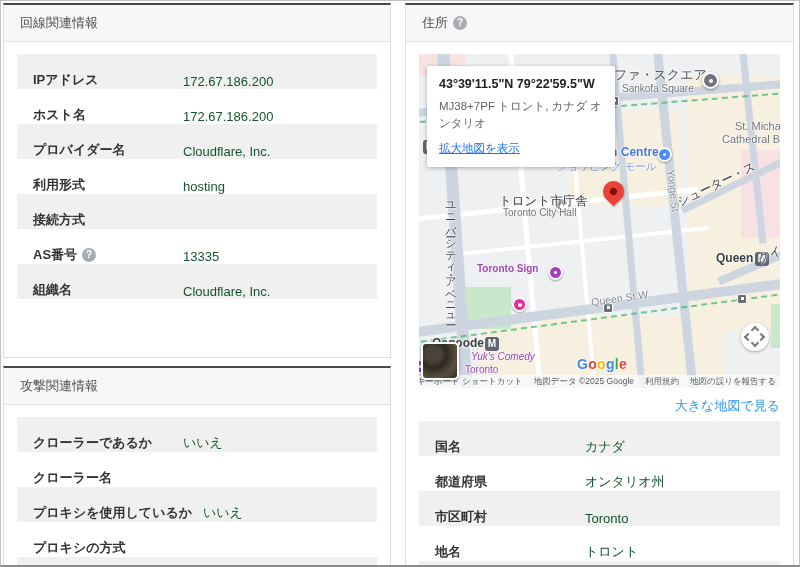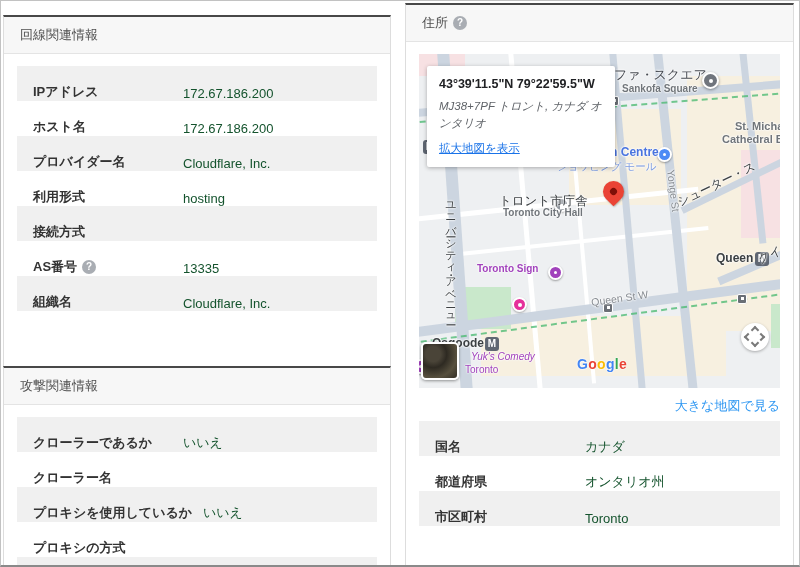--- a/index.html
+++ b/index.html
@@ -24,21 +24,21 @@
   #map { position:relative; width:361px; height:334px; background:#eef0f2; overflow:hidden; }
   .blk { position:absolute; }
   .beige { background:#f7f0e0; }
   .pink  { background:#f7e1e3; }
   .green { background:#c9e8cb; }
   .road  { position:absolute; background:#ccd5e0; }
   .wroad { position:absolute; background:#ffffff; }
   .transit { position:absolute; border-top:2px dashed #46b96e; opacity:.75; }
   .mlabel { position:absolute; color:#3c4043; font-size:12px; white-space:nowrap;
             text-shadow:0 0 2px #fff,0 0 2px #fff,0 0 3px #fff; }
-  .sub { color:#70757a; font-size:10px; font-weight:bold; }
+  .sub { color:#70757a; font-size:10px; font-weight:normal; }
   .street { color:#868b91; font-size:10.5px; font-weight:normal; }
   .blue-poi { color:#4a74df; font-weight:bold; font-size:12px; }
   .purple-poi { color:#a142bc; font-size:10px; }
   .poi-circle { position:absolute; width:15px; height:15px; border-radius:50%;
                 border:2px solid #fff; box-shadow:0 1px 2px rgba(0,0,0,.35); }
   .poi-circle::after { content:""; position:absolute; left:4px; top:4px; width:3px; height:3px;
                        border-radius:50%; background:#fff; }
   .m-badge { position:absolute; width:14px; height:14px; background:#5f6672; border-radius:3px;
              color:#fff; font-size:10px; font-weight:bold; line-height:14px; text-align:center; }
   .bus { position:absolute; width:10px; height:10px; background:#6a6f76; border-radius:2px;
@@ -56,21 +56,21 @@
                     border:2px solid #fff; box-shadow:0 1px 3px rgba(0,0,0,.4); }
   #sankofa-marker::after { content:""; position:absolute; left:4.5px; top:4.5px; width:4px; height:4px;
                            border-radius:50%; background:#fff; }
   #cityhall-icon { position:absolute; width:15px; height:15px; border-radius:50%; background:#8d939b;
                    border:2px solid #fff; box-shadow:0 1px 2px rgba(0,0,0,.3); }
   #cityhall-icon::after { content:""; position:absolute; left:3.5px; top:5px; width:8px; height:5px; background:#fff; }
 
   #info-window { position:absolute; left:8px; top:12px; width:188px; background:#fff; z-index:30;
                  box-shadow:0 1px 4px rgba(0,0,0,.3); border-radius:2px; padding:11px 12px; }
   #info-window .t { font-size:12.5px; font-weight:bold; color:#202124; }
-  #info-window .a { font-size:11.5px; color:#5f6368; margin-top:7px; line-height:1.45;font-style:italic; }
+  #info-window .a { font-size:11.5px; color:#5f6368; margin-top:7px; line-height:1.45; }
   #info-window .l { font-size:11.5px; color:#1a73e8; margin-top:10px; display:inline-block; }
 
   #sat-thumb { position:absolute; left:2px; top:288px; width:38px; height:38px; border-radius:5px;
                border:2px solid #fff; box-shadow:0 1px 3px rgba(0,0,0,.4); z-index:20;
                background:radial-gradient(circle at 30% 30%, #4a4438 0 22%, #2e2a22 40%, #57503e 70%, #332f26 100%); }
   #glogo { position:absolute; left:158px; top:302px; font-size:14px; font-weight:bold; z-index:15;
            letter-spacing:.3px; text-shadow:0 0 2px #fff,0 0 2px #fff; }
   #attribution { position:absolute; left:0; bottom:0; width:100%; height:13px; z-index:18;
                  background:rgba(248,249,250,.82); display:flex; align-items:center;
                  justify-content:flex-end; gap:11px; padding:0 4px; font-size:8.5px; color:#5a5a5a; white-space:nowrap; }
@@ -84,21 +84,21 @@
 
   #view-larger { text-align:right; margin-top:9px; margin-bottom:6px; font-size:13px; }
   #view-larger a { color:#2e97f2; text-decoration:none; }
   .vtext { writing-mode:vertical-rl; }
 </style>
 </head>
 <body>
 
 <div id="frame">
 
-  <div class="card" style="left:2px; top:14px; width:388px; height:355px;">
+  <div class="card" style="left:2px; top:2px; width:388px; height:355px;">
     <div class="card-header">
       <span>回線関連情報</span>
     </div>
     <div class="card-body">
       <div class="row">
         <div class="lbl">
             <span>IPアドレス</span>
           </div>
         <div class="val">172.67.186.200</div>
       </div>
@@ -257,20 +257,26 @@
         </div>
 
         <div id="sat-thumb"></div>
         <div id="glogo"><span style="color: rgb(66, 133, 244);">G</span><span style="color: rgb(234, 67, 53);">o</span><span style="color: rgb(251, 188, 5);">o</span><span style="color: rgb(66, 133, 244);">g</span><span style="color: rgb(52, 168, 83);">l</span><span style="color: rgb(234, 67, 53);">e</span></div>
         <div id="fs-control">
           <span class="ch up"></span>
           <span class="ch down"></span>
           <span class="ch left"></span>
           <span class="ch right"></span>
         </div>
+        <div id="attribution">
+          <span>キーボード ショートカット</span>
+          <span>地図データ ©2025 Google</span>
+          <span>利用規約</span>
+          <span>地図の誤りを報告する</span>
+        </div>
       </div>
 
       <div id="view-larger">
         <a href="#">大きな地図で見る</a>
       </div>
 
       <div>
         <div class="row">
           <div class="lbl">
               <span>国名</span>
@@ -284,20 +290,26 @@
           <div class="val">オンタリオ州</div>
         </div>
         <div class="row">
           <div class="lbl">
               <span>市区町村</span>
             </div>
           <div class="val">Toronto</div>
         </div>
         <div class="row">
           <div class="lbl">
+              <span>地名</span>
+            </div>
+          <div class="val">トロント</div>
+        </div>
+        <div class="row">
+          <div class="lbl">
               <span></span>
             </div>
           <div class="val"></div>
         </div>
       </div>
     </div>
   </div>
 
 </div>
 

